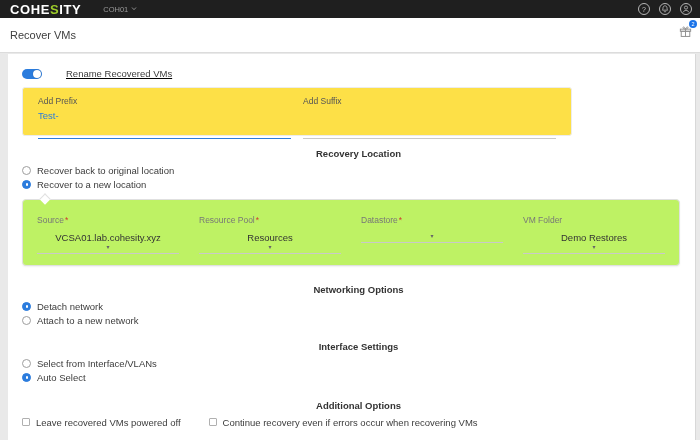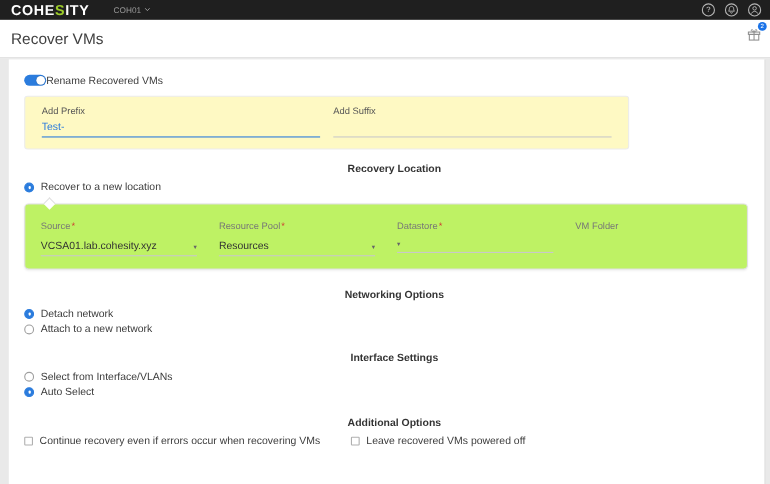--- a/index.html
+++ b/index.html
@@ -15,47 +15,47 @@
   .nav { margin-left:92px; display:flex; gap:21px; align-items:center; }
   .nav-item { font-size:8px; color:#dcdcdc; cursor:pointer; display:flex; align-items:center; gap:3px; }
   .top-icons { margin-left:auto; margin-right:8px; display:flex; gap:9px; align-items:center; }
   .circle-icon { width:12px; height:12px; border:1px solid #b5b5b5; border-radius:50%;
                  display:flex; align-items:center; justify-content:center;
                  color:#c9c9c9; font-size:7px; cursor:pointer; }
 
   
   .title-row { position:absolute; top:18px; left:0; width:700px; height:35px; background:#fff;
                border-bottom:1px solid #dcdcdc; display:flex; align-items:center; z-index:4; }
-  .page-title { margin-left:10px; font-size:14px; color:#404040; }
+  .page-title { margin-left:10px; font-size:11px; color:#404040; }
   .whats-new { position:absolute; right:7px; top:6px; width:15px; height:15px; cursor:pointer; }
   .wn-badge { position:absolute; top:-4px; right:-4px; min-width:8px; height:8px; background:#1a73e8;
               border-radius:50%; color:#fff; font-size:5.5px; line-height:8px; text-align:center; }
 
   
   .page { position:absolute; top:54px; left:0; width:700px; height:386px; background:#e9e9e9; }
   .panel { position:absolute; left:8px; top:0; width:688px; height:386px; background:#fff;
            border-right:1px solid #d8d8d8; padding:14px 0 0 14px; overflow:hidden; }
 
   
-  .toggle-row { display:flex; align-items:flex-start; gap:0; height:11px; }
+  .toggle-row { display:flex; align-items:flex-end; gap:24px; height:11px;text-decoration:underline; }
   .toggle { position:relative; width:20px; height:10px; border-radius:5px; background:#bdbdbd; cursor:pointer; flex:none; }
   .toggle.on { background:#2b7cdd; }
   .toggle .knob { position:absolute; top:1px; left:1px; width:8px; height:8px; border-radius:50%;
                   background:#fff; box-shadow:0 0 1px rgba(0,0,0,.4); }
   .toggle.on .knob { left:11px; }
   .toggle-label { font-size:9.5px; color:#3c3c3c; }
 
   
-  .rename-panel { margin-top:8px; width:550px; height:49px; background:#fef9c3; border:1px solid #ececec;
+  .rename-panel { margin-top:8px; width:550px; height:49px; background:#fde047; border:1px solid #ececec;
                   border-radius:3px; padding:8px 15px 0 15px; display:flex; gap:12px; }
   .rn-field { width:253px; }
   .rn-label { font-size:8.5px; color:#555; }
   .rn-input { display:block; width:100%; border:none; outline:none; background:transparent;
               font-family:"Liberation Sans",sans-serif; font-size:9.5px; margin-top:4px;
-              padding:0 0 3px 0; }
+              padding:0 0 17px 0; }
   .rn-input.prefix { color:#2b7cdd; border-bottom:1px solid #2b7cdd; }
   .rn-input.suffix { color:#333; border-bottom:1px solid #c9c9c9; }
 
   
   .section-heading { font-size:9.5px; font-weight:bold; color:#333; margin-bottom:6px;text-align:center; }
   .sec-recovery { margin-top:12px; }
   .sec-networking { margin-top:18px; }
   .sec-interface { margin-top:16px; }
   .sec-interface .option-row:first-of-type { margin-top:9px; }
   .sec-additional { margin-top:18px; }
@@ -73,21 +73,21 @@
   
   .location-card { position:relative; margin-top:10px; width:658px; border:1px solid #e0e0e0;
                    border-radius:4px; background:#bef264; box-shadow:0 1px 2px rgba(0,0,0,.06);
                    display:grid; grid-template-columns:repeat(4,1fr); gap:20px; padding:9px 14px 11px 14px; }
   .notch { position:absolute; top:-5px; left:18px; width:8px; height:8px; background:#fff;
            border-left:1px solid #e0e0e0; border-top:1px solid #e0e0e0; transform:rotate(45deg); }
   .field { cursor:pointer; }
   .flabel { font-size:8.5px; color:#777; }
   .flabel.required::after { content:"*"; color:#cf3b2f; margin-left:1px; }
   .fvalue { display:flex; justify-content:space-between; align-items:center; margin-top:5px;
-            padding-bottom:3px; border-bottom:1px solid #c9c9c9; }
+            padding-bottom:3px; border-bottom:1px solid #c9c9c9;flex-direction:column; }
   .fvalue .val { font-size:9.5px; color:#333; white-space:nowrap; }
   .dd-arrow { font-size:6px; color:#666; flex:none; }
 </style>
 </head>
 <body>
 
 <div class="topbar">
   <div class="logo"><span>COHE</span><span class="logo-s">S</span><span>ITY</span></div>
   <div class="cluster">
     <span>COH01</span>
@@ -142,20 +142,24 @@
       </div>
       <div class="rn-field">
         <div class="rn-label">Add Suffix</div>
         <input class="rn-input suffix" type="text" value="" style="">
       </div>
     </div>
 
     <div class="sec-recovery">
       <div class="section-heading">Recovery Location</div>
       <div class="option-row">
+        <span class="radio"></span>
+        <span class="option-label">Recover back to original location</span>
+      </div>
+      <div class="option-row">
         <span class="radio selected"></span>
         <span class="option-label">Recover to a new location</span>
       </div>
 
       <div class="location-card">
         <span class="notch"></span>
         <div class="field">
           <div><span class="flabel required">Source</span></div>
           <div class="fvalue">
             <span class="val">VCSA01.lab.cohesity.xyz</span>
@@ -170,20 +174,24 @@
           </div>
         </div>
         <div class="field">
           <div><span class="flabel required">Datastore</span></div>
           <div class="fvalue">
             <span class="dd-arrow">▾</span>
           </div>
         </div>
         <div class="field">
           <div><span class="flabel">VM Folder</span></div>
+          <div class="fvalue">
+            <span class="val">Demo Restores</span>
+            <span class="dd-arrow">▾</span>
+          </div>
         </div>
       </div>
     </div>
 
     <div class="sec-networking">
       <div class="section-heading">Networking Options</div>
       <div class="option-row">
         <span class="radio selected"></span>
         <span class="option-label">Detach network</span>
       </div>
@@ -203,23 +211,23 @@
         <span class="radio selected"></span>
         <span class="option-label">Auto Select</span>
       </div>
     </div>
 
     <div class="sec-additional">
       <div class="section-heading">Additional Options</div>
       <div class="cb-row">
         <div class="option-row">
           <span class="checkbox"></span>
-          <span class="option-label">Continue recovery even if errors occur when recovering VMs</span>
+          <span class="option-label">Leave recovered VMs powered off</span>
         </div>
         <div class="option-row">
           <span class="checkbox"></span>
-          <span class="option-label">Leave recovered VMs powered off</span>
+          <span class="option-label">Continue recovery even if errors occur when recovering VMs</span>
         </div>
       </div>
     </div>
 
   </div>
 </div>
 
 </body></html>

